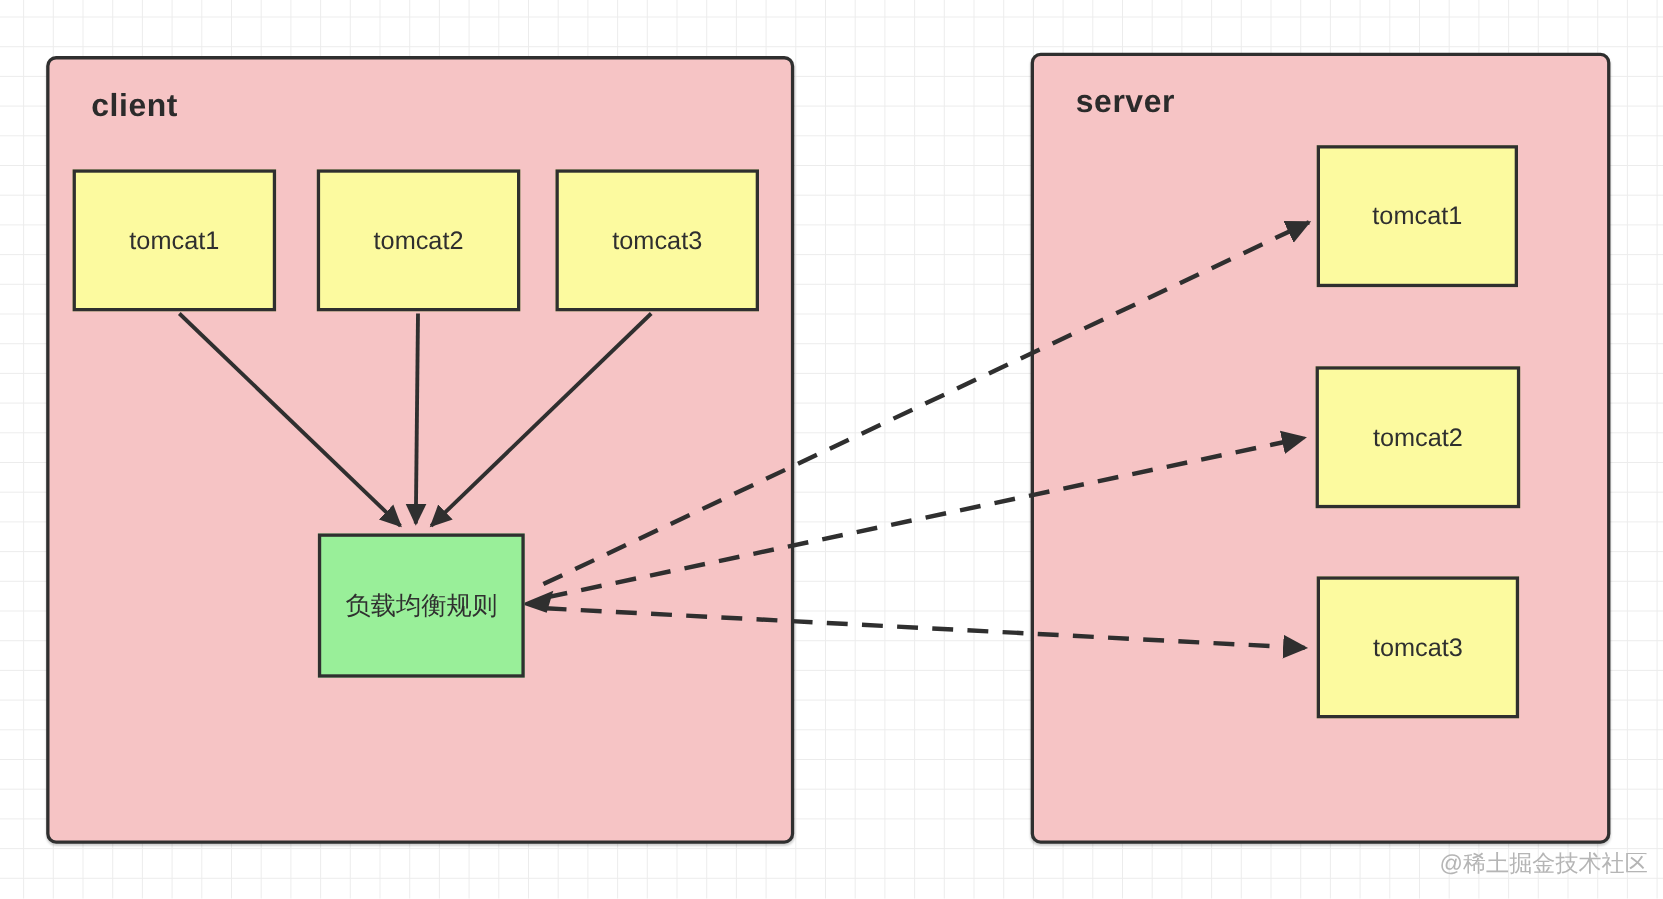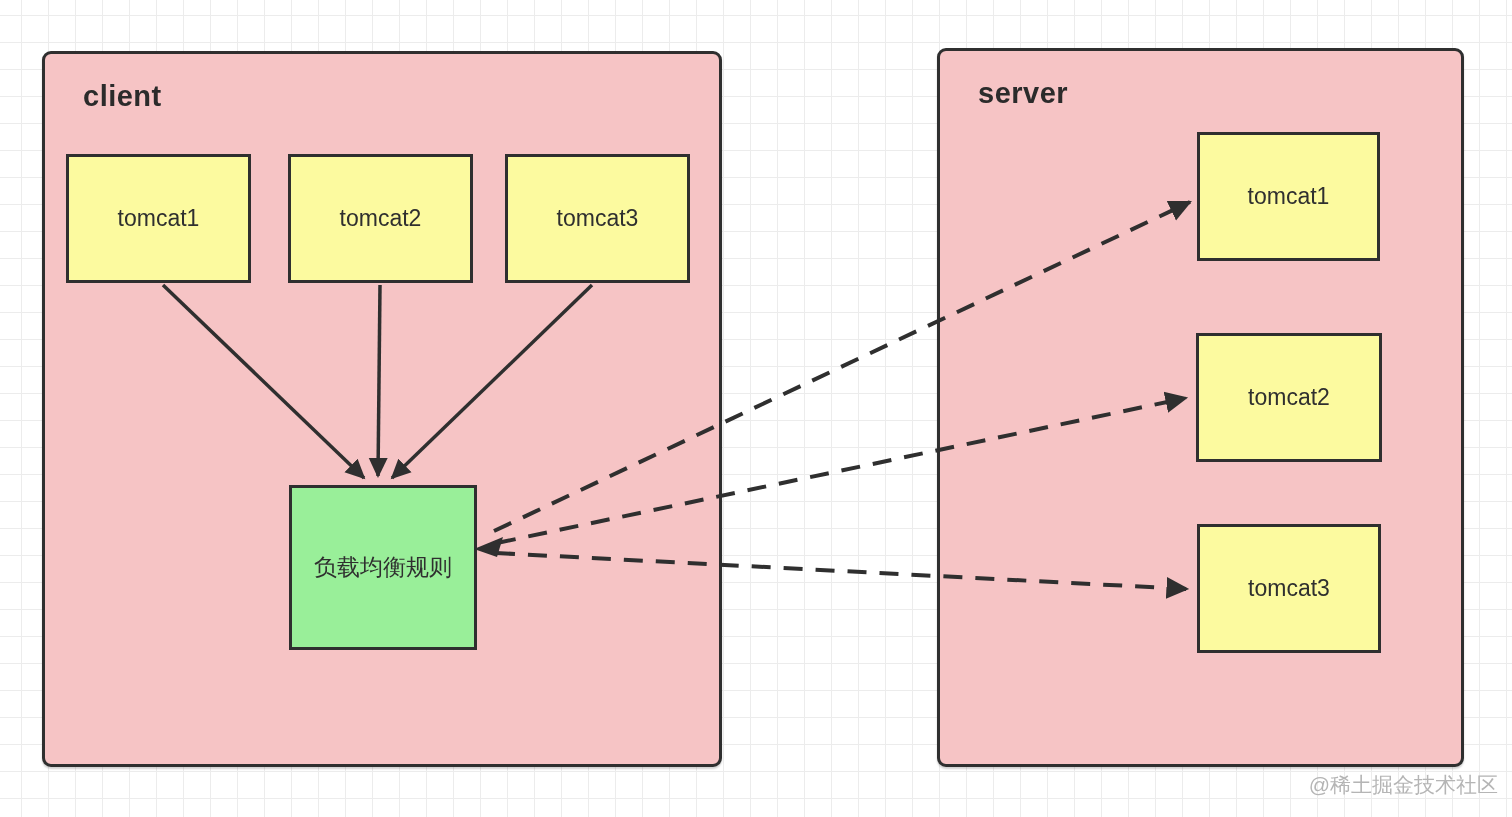--- a/index.html
+++ b/index.html
@@ -111,21 +111,21 @@
   <div class="node" style="left:66px; top:154px; width:185px; height:129px;">
     <span>tomcat1</span>
   </div>
   <div class="node" style="left:288px; top:154px; width:185px; height:129px;">
     <span>tomcat2</span>
   </div>
   <div class="node" style="left:505px; top:154px; width:185px; height:129px;">
     <span>tomcat3</span>
   </div>
 
-  <div class="lb-node" style="left:289px; top:485px; width:188px; height:165px;">
+  <div class="lb-node" style="left:289px; top:485px; width:188px; height:131px;">
     <span>负载均衡规则</span>
   </div>
 
   <div class="node" style="left:1197px; top:132px; width:183px; height:129px;">
     <span>tomcat1</span>
   </div>
   <div class="node" style="left:1196px; top:333px; width:186px; height:129px;">
     <span>tomcat2</span>
   </div>
   <div class="node" style="left:1197px; top:524px; width:184px; height:129px;">

